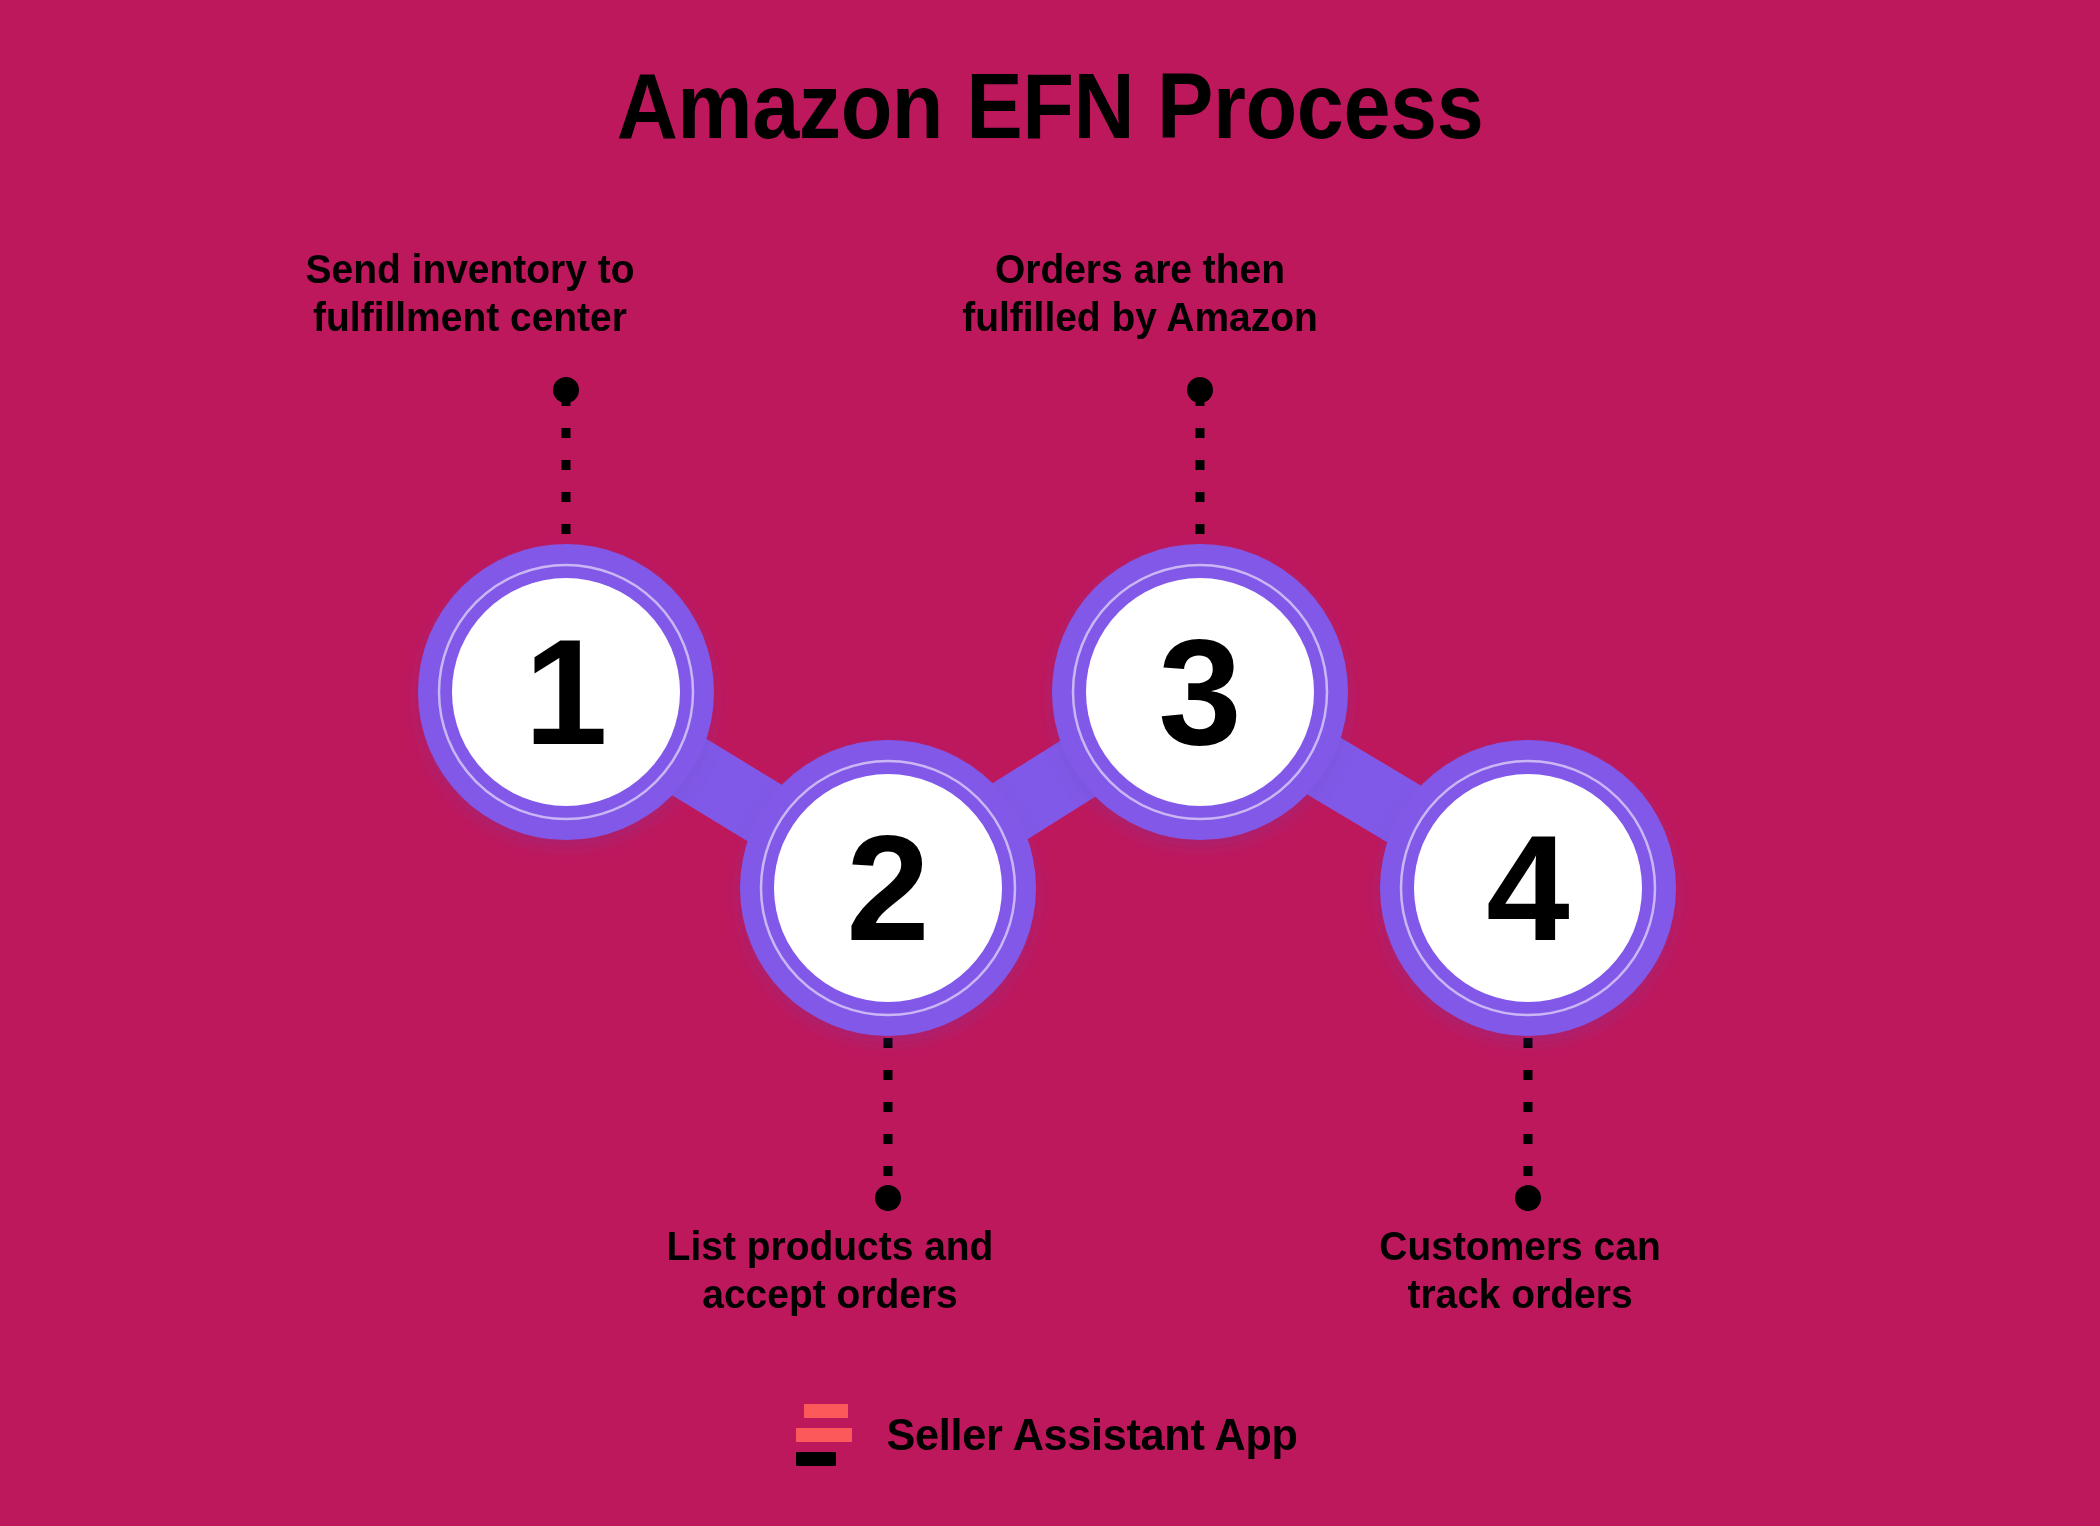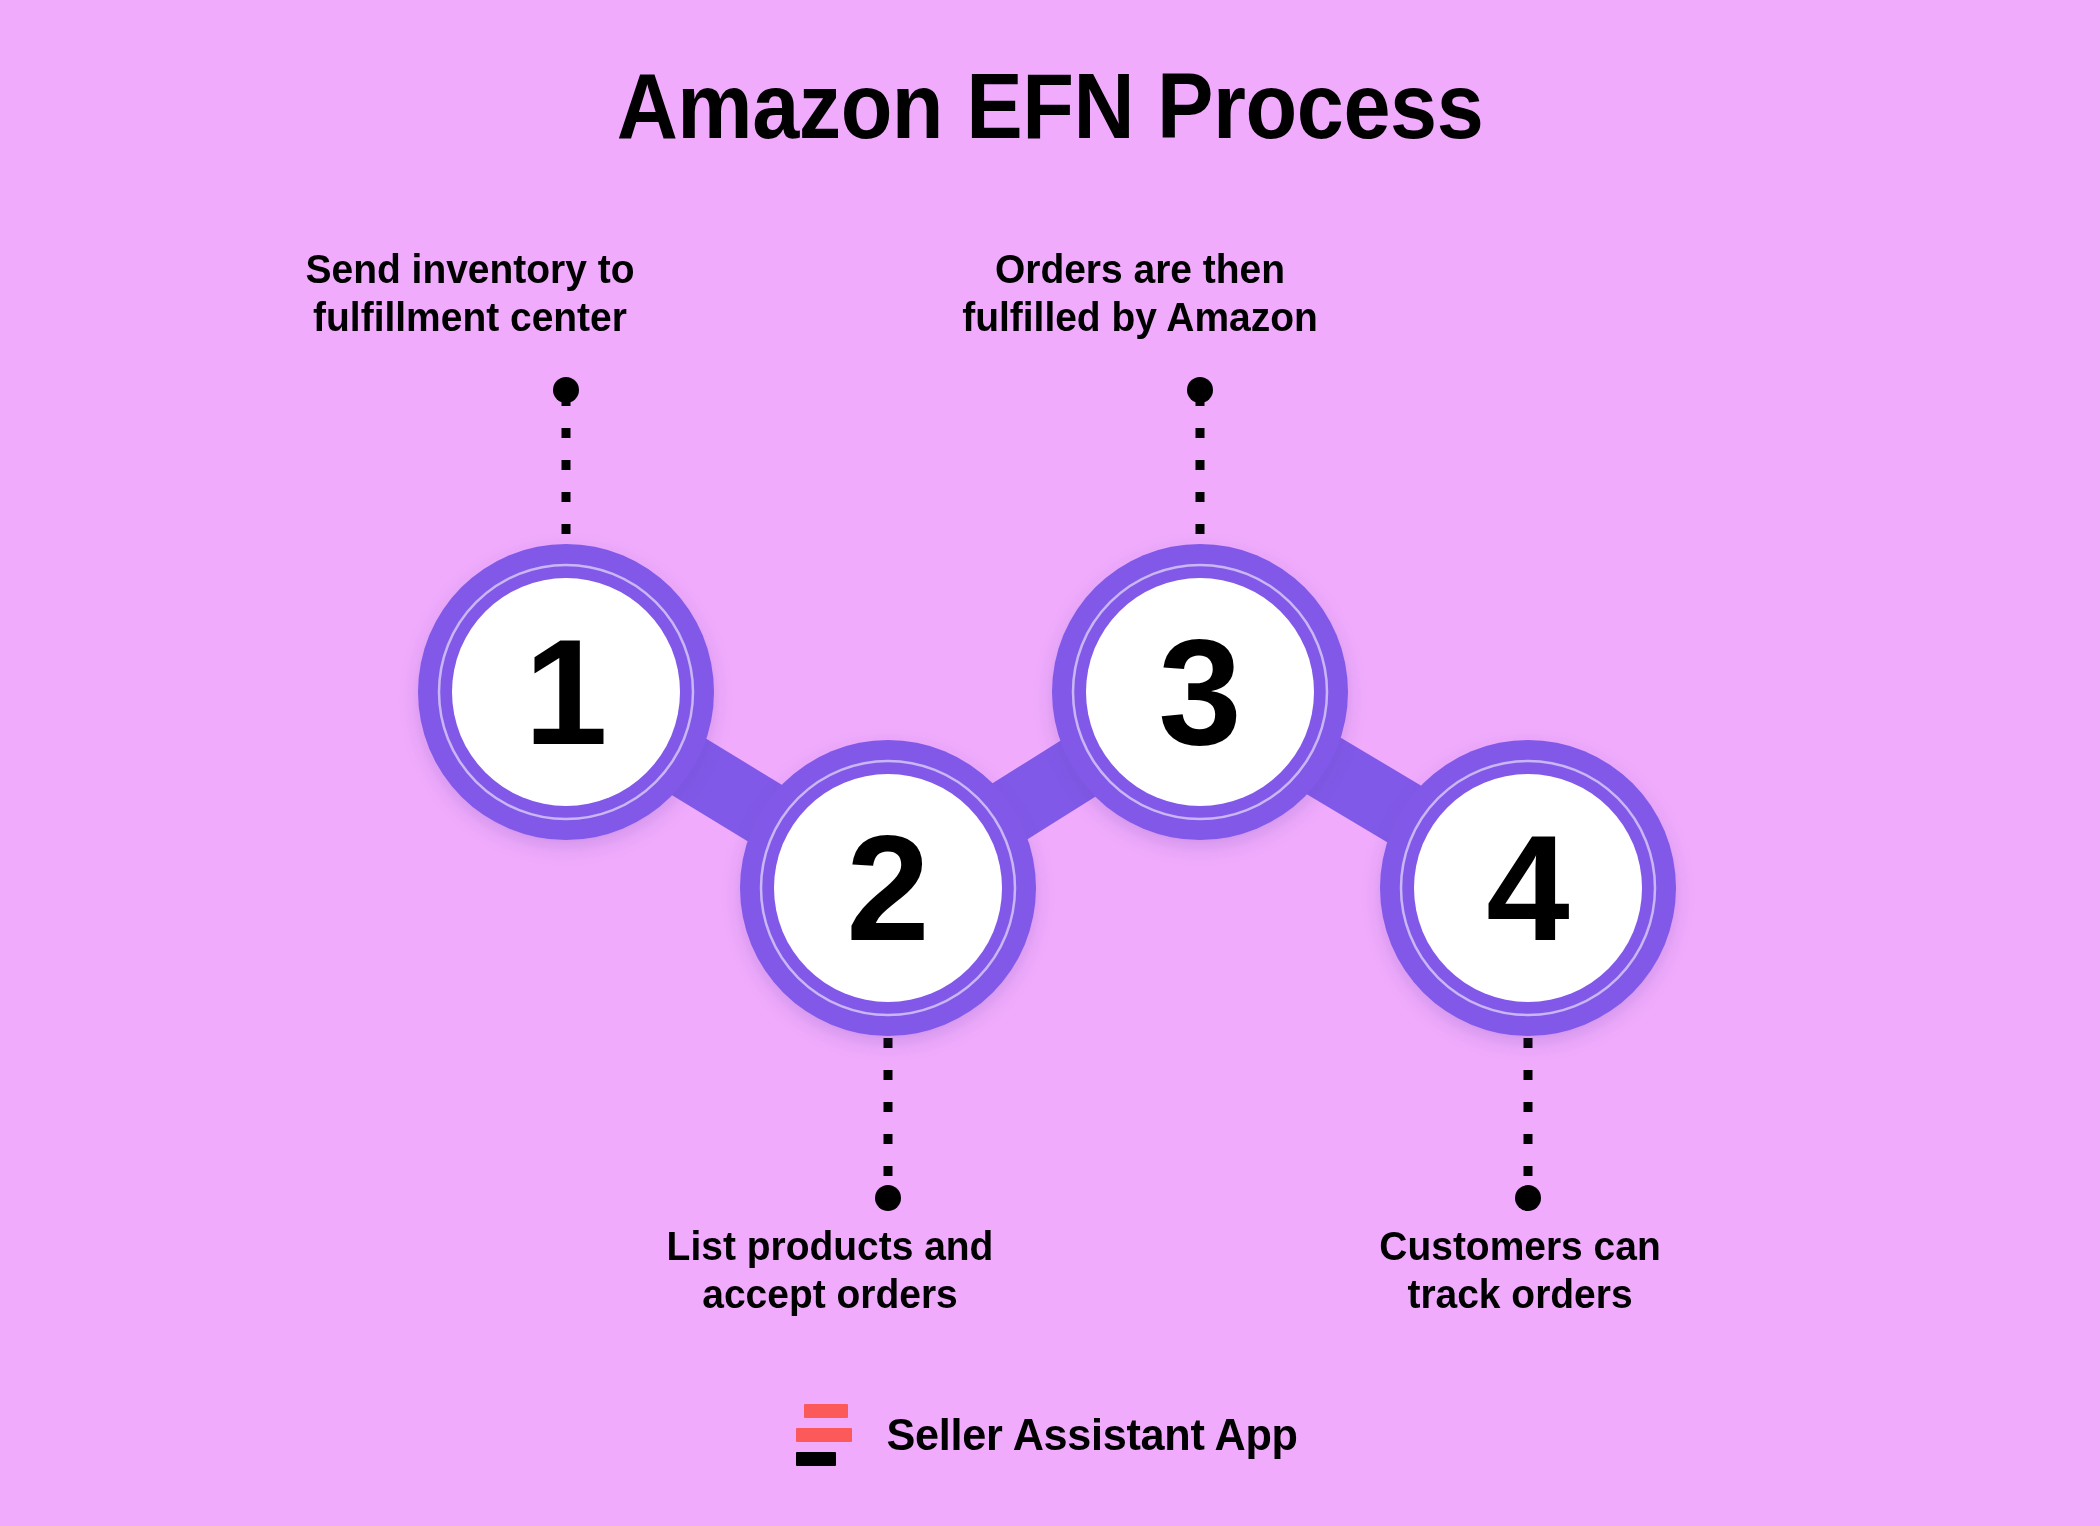--- a/index.html
+++ b/index.html
@@ -13,21 +13,21 @@
     background: #e6e6fd;
     font-family: "Liberation Sans", sans-serif;
     overflow: hidden;
     position: relative;
   }
 
   #canvas {
     position: relative;
     width: 2100px;
     height: 1526px;
-    background: #f0abfc;
+    background: #be185d;
   }
 
   
   .title {
     position: absolute;
     left: 0;
     top: 54px;
     width: 2100px;
     text-align: center;
     font-family: "Liberation Sans Narrow", "Liberation Sans", sans-serif;

